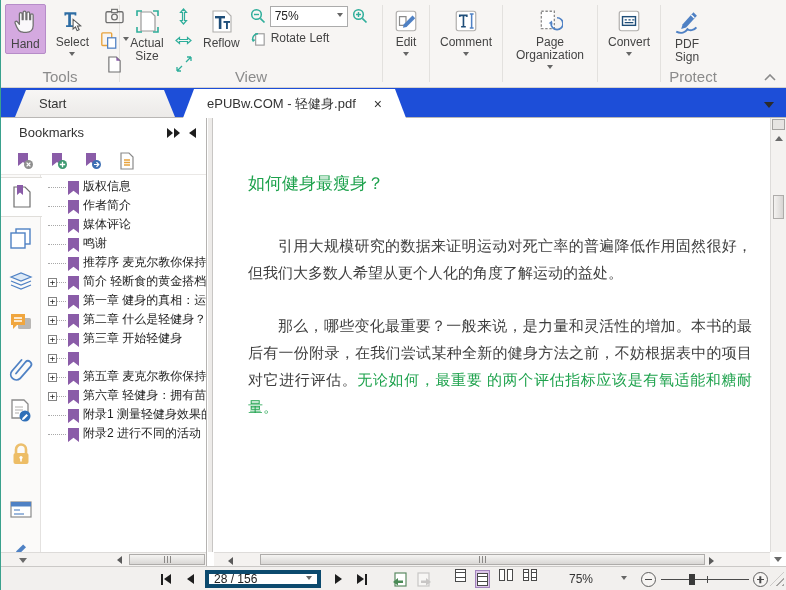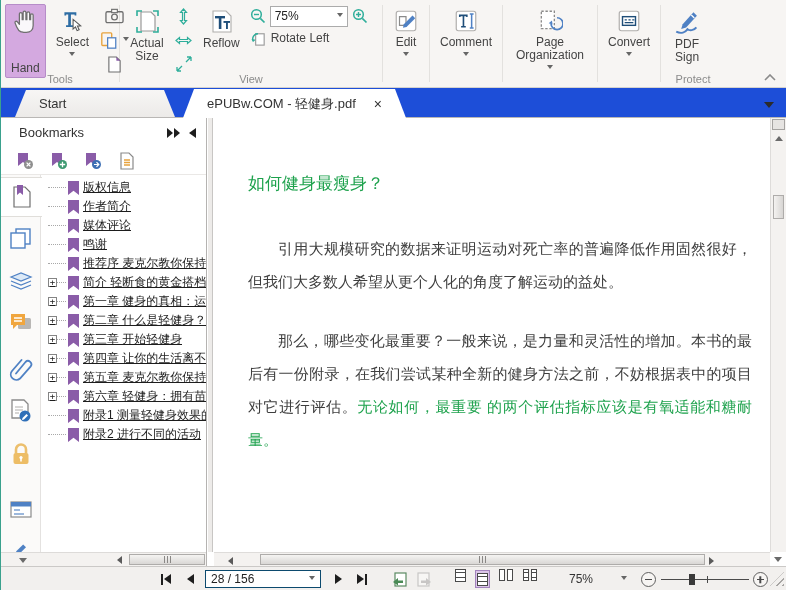--- a/index.html
+++ b/index.html
@@ -5,26 +5,26 @@
   html,body{margin:0;padding:0;background:#dcdad8;}
   *{box-sizing:border-box;}
   .app{position:relative;width:786px;height:590px;background:#fff;overflow:hidden;
        font-family:"Liberation Sans",sans-serif;border-left:1px solid #3aa18d;}
 
   
   .ribbon{position:absolute;top:0;left:0;right:0;height:88px;background:#f7f5f3;
           border-bottom:1px solid #d4d2cf;display:flex;align-items:stretch;}
   .rgroup{position:relative;display:flex;align-items:flex-start;padding:0 2px;}
   .grouplabel{position:absolute;bottom:2px;left:0;right:0;text-align:center;
-              font-size:11px;color:#8b8b8b;}
+              font-size:15px;color:#8b8b8b;}
   .vsep{width:1px;background:#e3e1de;margin:5px 0;}
   .bigbtn{display:flex;flex-direction:column;align-items:center;margin:4px 2px;
           padding:3px 5px 2px;font-size:12px;color:#444;border-radius:2px;border:1px solid transparent;}
   .bigbtn .lbl{line-height:13px;text-align:center;margin-top:2px;}
-  .hand-active{background:var(--accent-purple);border-color:#b68cc8;gap:24px;}
+  .hand-active{background:var(--accent-purple);border-color:#b68cc8;}
   .caret{width:0;height:0;border:3px solid transparent;border-top:4px solid #666;margin-top:3px;}
   .caret-inline{display:inline-block;width:0;height:0;border:3px solid transparent;border-top:4px solid #666;margin-left:3px;vertical-align:middle;}
   .smallcol{display:flex;flex-direction:column;justify-content:flex-start;gap:4px;margin:6px 3px;}
   .smallbtn{display:flex;align-items:center;gap:2px;height:20px;}
   .zoomcluster{display:flex;flex-direction:column;margin:6px 2px;gap:2px;}
   .zrow{display:flex;align-items:center;gap:4px;font-size:12px;color:#444;height:20px;}
   .combobox{width:78px;height:21px;background:#fff;border:1px solid #ababab;display:flex;
             align-items:center;font-size:12px;color:#222;padding:0 4px;justify-content:space-between;}
   .chevron-up{position:absolute;right:10px;bottom:6px;}
 
@@ -43,39 +43,39 @@
          border-right:1px solid #b5b3b1;display:flex;flex-direction:column;}
   .bm-header{height:29px;display:flex;align-items:center;padding:0 10px 0 18px;font-size:13px;color:#333;flex:none;}
   .bm-header-icons{margin-left:auto;display:flex;align-items:center;gap:9px;}
   .bm-toolbar{height:28px;display:flex;align-items:center;gap:17px;padding-left:16px;
               border-bottom:1px solid #eae8e6;flex:none;}
   .bm-body{flex:1;display:flex;overflow:hidden;}
   .navstrip{width:40px;border-right:1px solid #e4e2e0;background:#fbfaf9;position:relative;flex:none;}
   .nav-ico{position:absolute;left:0;width:100%;display:flex;justify-content:center;}
   .nav-active{background:#fff;border-top:1px solid #e0deda;border-bottom:1px solid #e0deda;padding:7px 0;width:41px;}
   .bm-tree{flex:1;padding-top:3px;font-size:12px;color:#1d1d1d;overflow:hidden;}
-  .bm-row{height:19px;display:flex;align-items:center;white-space:nowrap;padding-left:7px;overflow:hidden;text-decoration:underline;}
+  .bm-row{height:19px;display:flex;white-space:nowrap;padding-left:7px;overflow:hidden;}
   .lead{width:18px;flex:none;display:flex;align-items:center;}
   .dots{flex:1;border-top:1px dotted #a8a8a8;height:0;}
   .expander{width:9px;height:9px;border:1px solid #848484;background:#fff;color:#222;font-size:9px;
             line-height:7px;text-align:center;flex:none;font-family:"DejaVu Sans Mono",monospace;}
   .bm-flag{flex:none;margin:0 4px 0 2px;}
   .bm-label{overflow:hidden;}
   .bm-hscroll{height:14px;border-top:1px solid #dddbd9;background:#f4f2f0;position:relative;flex:none;}
   .bm-hthumb{position:absolute;left:128px;top:1px;width:76px;height:11px;background:linear-gradient(#f5f4f2,#d9d7d5);
              border:1px solid #aeacaa;display:flex;align-items:center;justify-content:center;}
   .gripv{width:7px;height:7px;background:repeating-linear-gradient(90deg,#8a8886 0 1px,transparent 1px 3px);}
 
   
   .docarea{position:absolute;top:118px;left:207px;right:0;bottom:24px;background:#fff;}
   .gutter{position:absolute;left:0;top:0;bottom:14px;width:5px;background:#edebe9;border-right:1px solid #c8c6c4;}
   .pagecontent{position:absolute;left:6px;right:16px;top:0;bottom:14px;background:#fff;overflow:hidden;}
   .content-inner{padding:54px 18px 0 34px;}
   .doc-title{font-size:17px;color:var(--green);margin:0;font-weight:normal;}
-  .doc-p{margin:26px 0 0;font-size:15px;line-height:33px;color:#3e3e3e;text-align:justify;text-indent:2em;}
+  .doc-p{margin:26px 0 0;font-size:15px;line-height:27px;color:#3e3e3e;text-align:justify;text-indent:2em;}
   .doc-p:first-of-type{margin-top:37px;}
   .hl{color:var(--green);}
 
   
   .vscroll{position:absolute;right:0;top:0;bottom:14px;width:16px;background:#f4f2f0;border-left:1px solid #dedcda;}
   .vs-box{position:absolute;top:1px;left:1px;right:1px;height:11px;background:#e6e4e2;border:1px solid #a5a3a1;}
   .vs-up{position:absolute;top:18px;left:4px;}
   .vs-thumb{position:absolute;top:77px;left:2px;right:2px;height:24px;background:linear-gradient(90deg,#f4f2f0,#d7d5d3);
             border:1px solid #aeacaa;}
   .corner-down{position:absolute;right:0;bottom:0;width:16px;height:14px;display:flex;align-items:center;justify-content:center;}
@@ -92,21 +92,21 @@
   .t-right-s{width:0;height:0;border-top:4px solid transparent;border-bottom:4px solid transparent;border-left:5px solid #5a5a5a;}
   .t-down-b{width:0;height:0;border-left:5px solid transparent;border-right:5px solid transparent;border-top:6px solid #2b2b2b;}
   .t-left-b{width:0;height:0;border-top:5px solid transparent;border-bottom:5px solid transparent;border-right:7px solid #1e1e1e;}
   .t-right-b{width:0;height:0;border-top:5px solid transparent;border-bottom:5px solid transparent;border-left:7px solid #1e1e1e;}
   .bar-v{width:2px;height:11px;background:#1e1e1e;}
 
   
   .statusbar{position:absolute;left:0;right:0;bottom:0;height:24px;background:#f2f0ee;
              border-top:1px solid #cbc9c7;font-size:12px;color:#333;}
   .sb{position:absolute;top:0;height:24px;display:flex;align-items:center;gap:2px;}
-  .pagebox{width:116px;height:18px;background:#fff;border:1px solid #0c4a6e;display:flex;
+  .pagebox{width:116px;height:18px;background:#fff;border:4px solid #0c4a6e;display:flex;
            align-items:center;justify-content:space-between;padding:0 5px;font-size:12px;color:#222;}
   .layout-ico{width:15px;height:16px;display:flex;align-items:center;justify-content:center;}
   .layout-sel{background:#dcc6e9;border:1px solid #a383bd;}
   .pg{border:1px solid #4a4a4a;background:#fff;}
   .pg-lines{background:repeating-linear-gradient(#fff 0 2px,#4a4a4a 2px 3px,#fff 3px 5px);}
   .slider-track{position:relative;width:88px;height:14px;}
   .slider-line{position:absolute;left:0;right:0;top:7px;height:1px;background:#4a4a4a;}
   .slider-tick{position:absolute;left:46px;top:4px;width:1px;height:7px;background:#4a4a4a;}
   .slider-handle{position:absolute;left:28px;top:2px;width:6px;height:11px;background:#3a3a3a;}
   .circle-btn{width:15px;height:15px;border:1px solid #5f5f5f;border-radius:50%;position:relative;background:#f7f5f3;}
@@ -548,21 +548,20 @@
         <div class="bm-row">
             <span class="lead">
               <span class="expander">+</span>
               <span class="dots"></span>
             </span>
             <span class="bm-flag ico">
               <svg width="11" height="14" viewBox="0 0 11 14">
                 <path d="M0 0h11v14l-5.5-4.2L0 14z" fill="#8a5ca8"></path>
               </svg>
             </span>
-            <span class="bm-label">第四章 让你的生活离不</span>
           </div>
         <div class="bm-row">
             <span class="lead">
               <span class="expander">+</span>
               <span class="dots"></span>
             </span>
             <span class="bm-flag ico">
               <svg width="11" height="14" viewBox="0 0 11 14">
                 <path d="M0 0h11v14l-5.5-4.2L0 14z" fill="#8a5ca8"></path>
               </svg>

